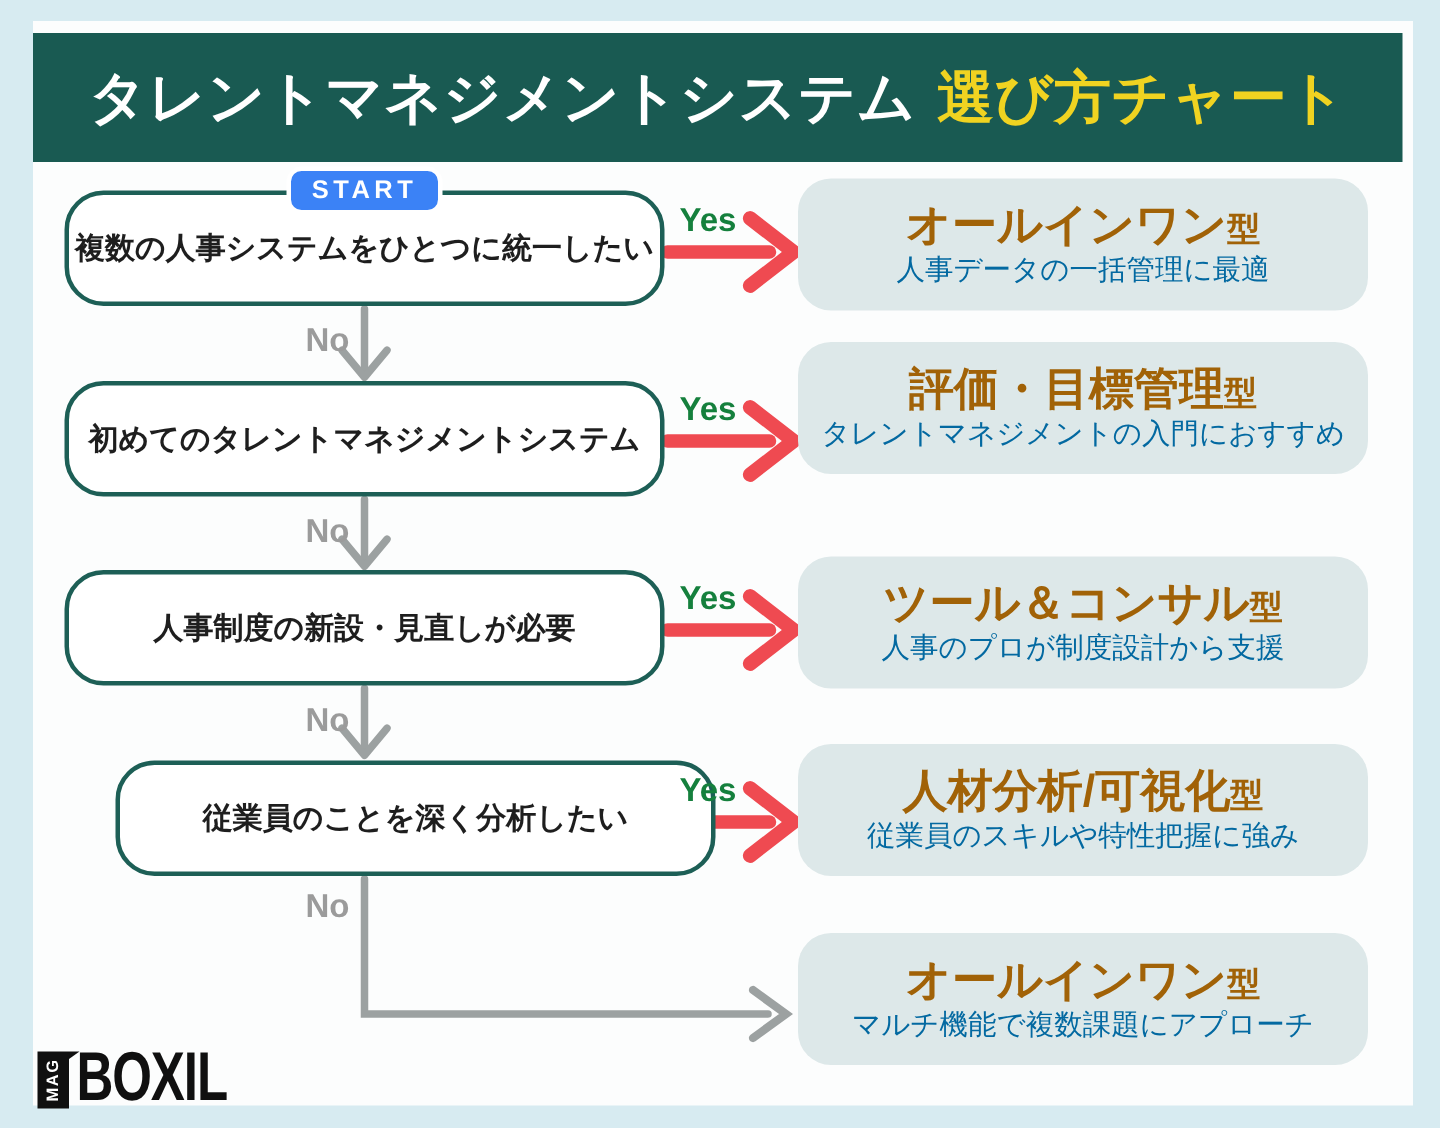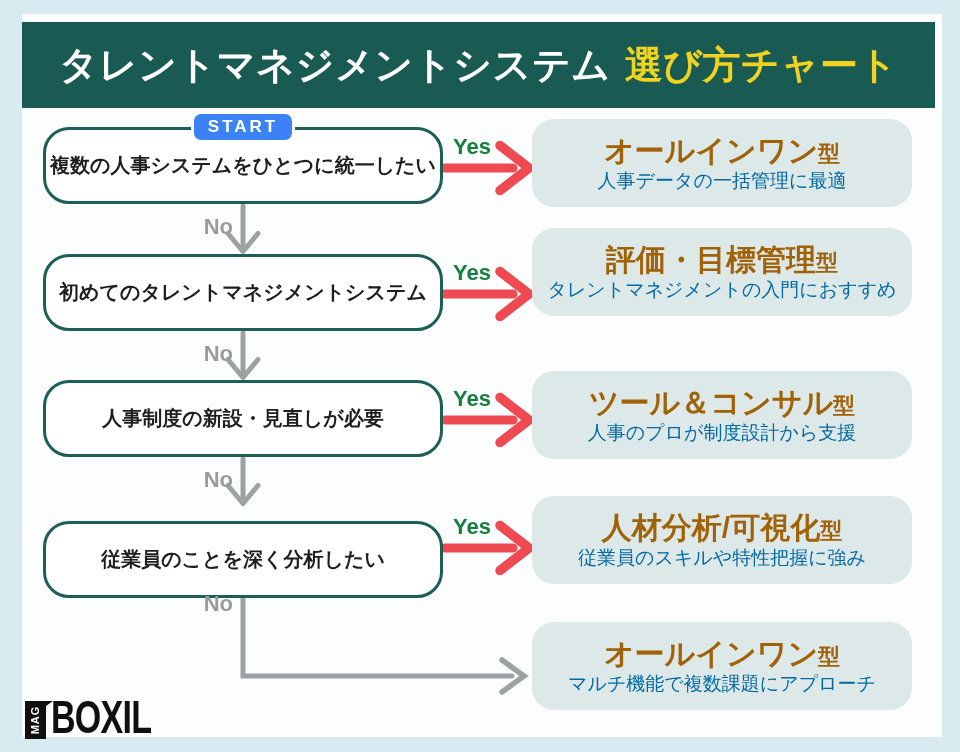--- a/index.html
+++ b/index.html
@@ -133,21 +133,21 @@
 
   <div class="qbox" style="top:254px;">
     <span class="qtext">初めてのタレントマネジメントシステム</span>
   </div>
   <div class="qbox" style="top:127px;">
     <span class="qtext">複数の人事システムをひとつに統一したい</span>
   </div>
   <div class="qbox" style="top:380px;">
     <span class="qtext">人事制度の新設・見直しが必要</span>
   </div>
-  <div class="qbox" style="top:521px;">
+  <div class="qbox" style="top:507px;margin-left:34px;">
     <span class="qtext">従業員のことを深く分析したい</span>
   </div>
 
   <div class="yes-label" style="top:134px;">Yes</div>
   <div class="yes-label" style="top:260px;">Yes</div>
   <div class="yes-label" style="top:386px;">Yes</div>
   <div class="yes-label" style="top:514px;">Yes</div>
 
   <div class="no-label" style="top:214px;">No</div>
   <div class="no-label" style="top:341px;">No</div>

